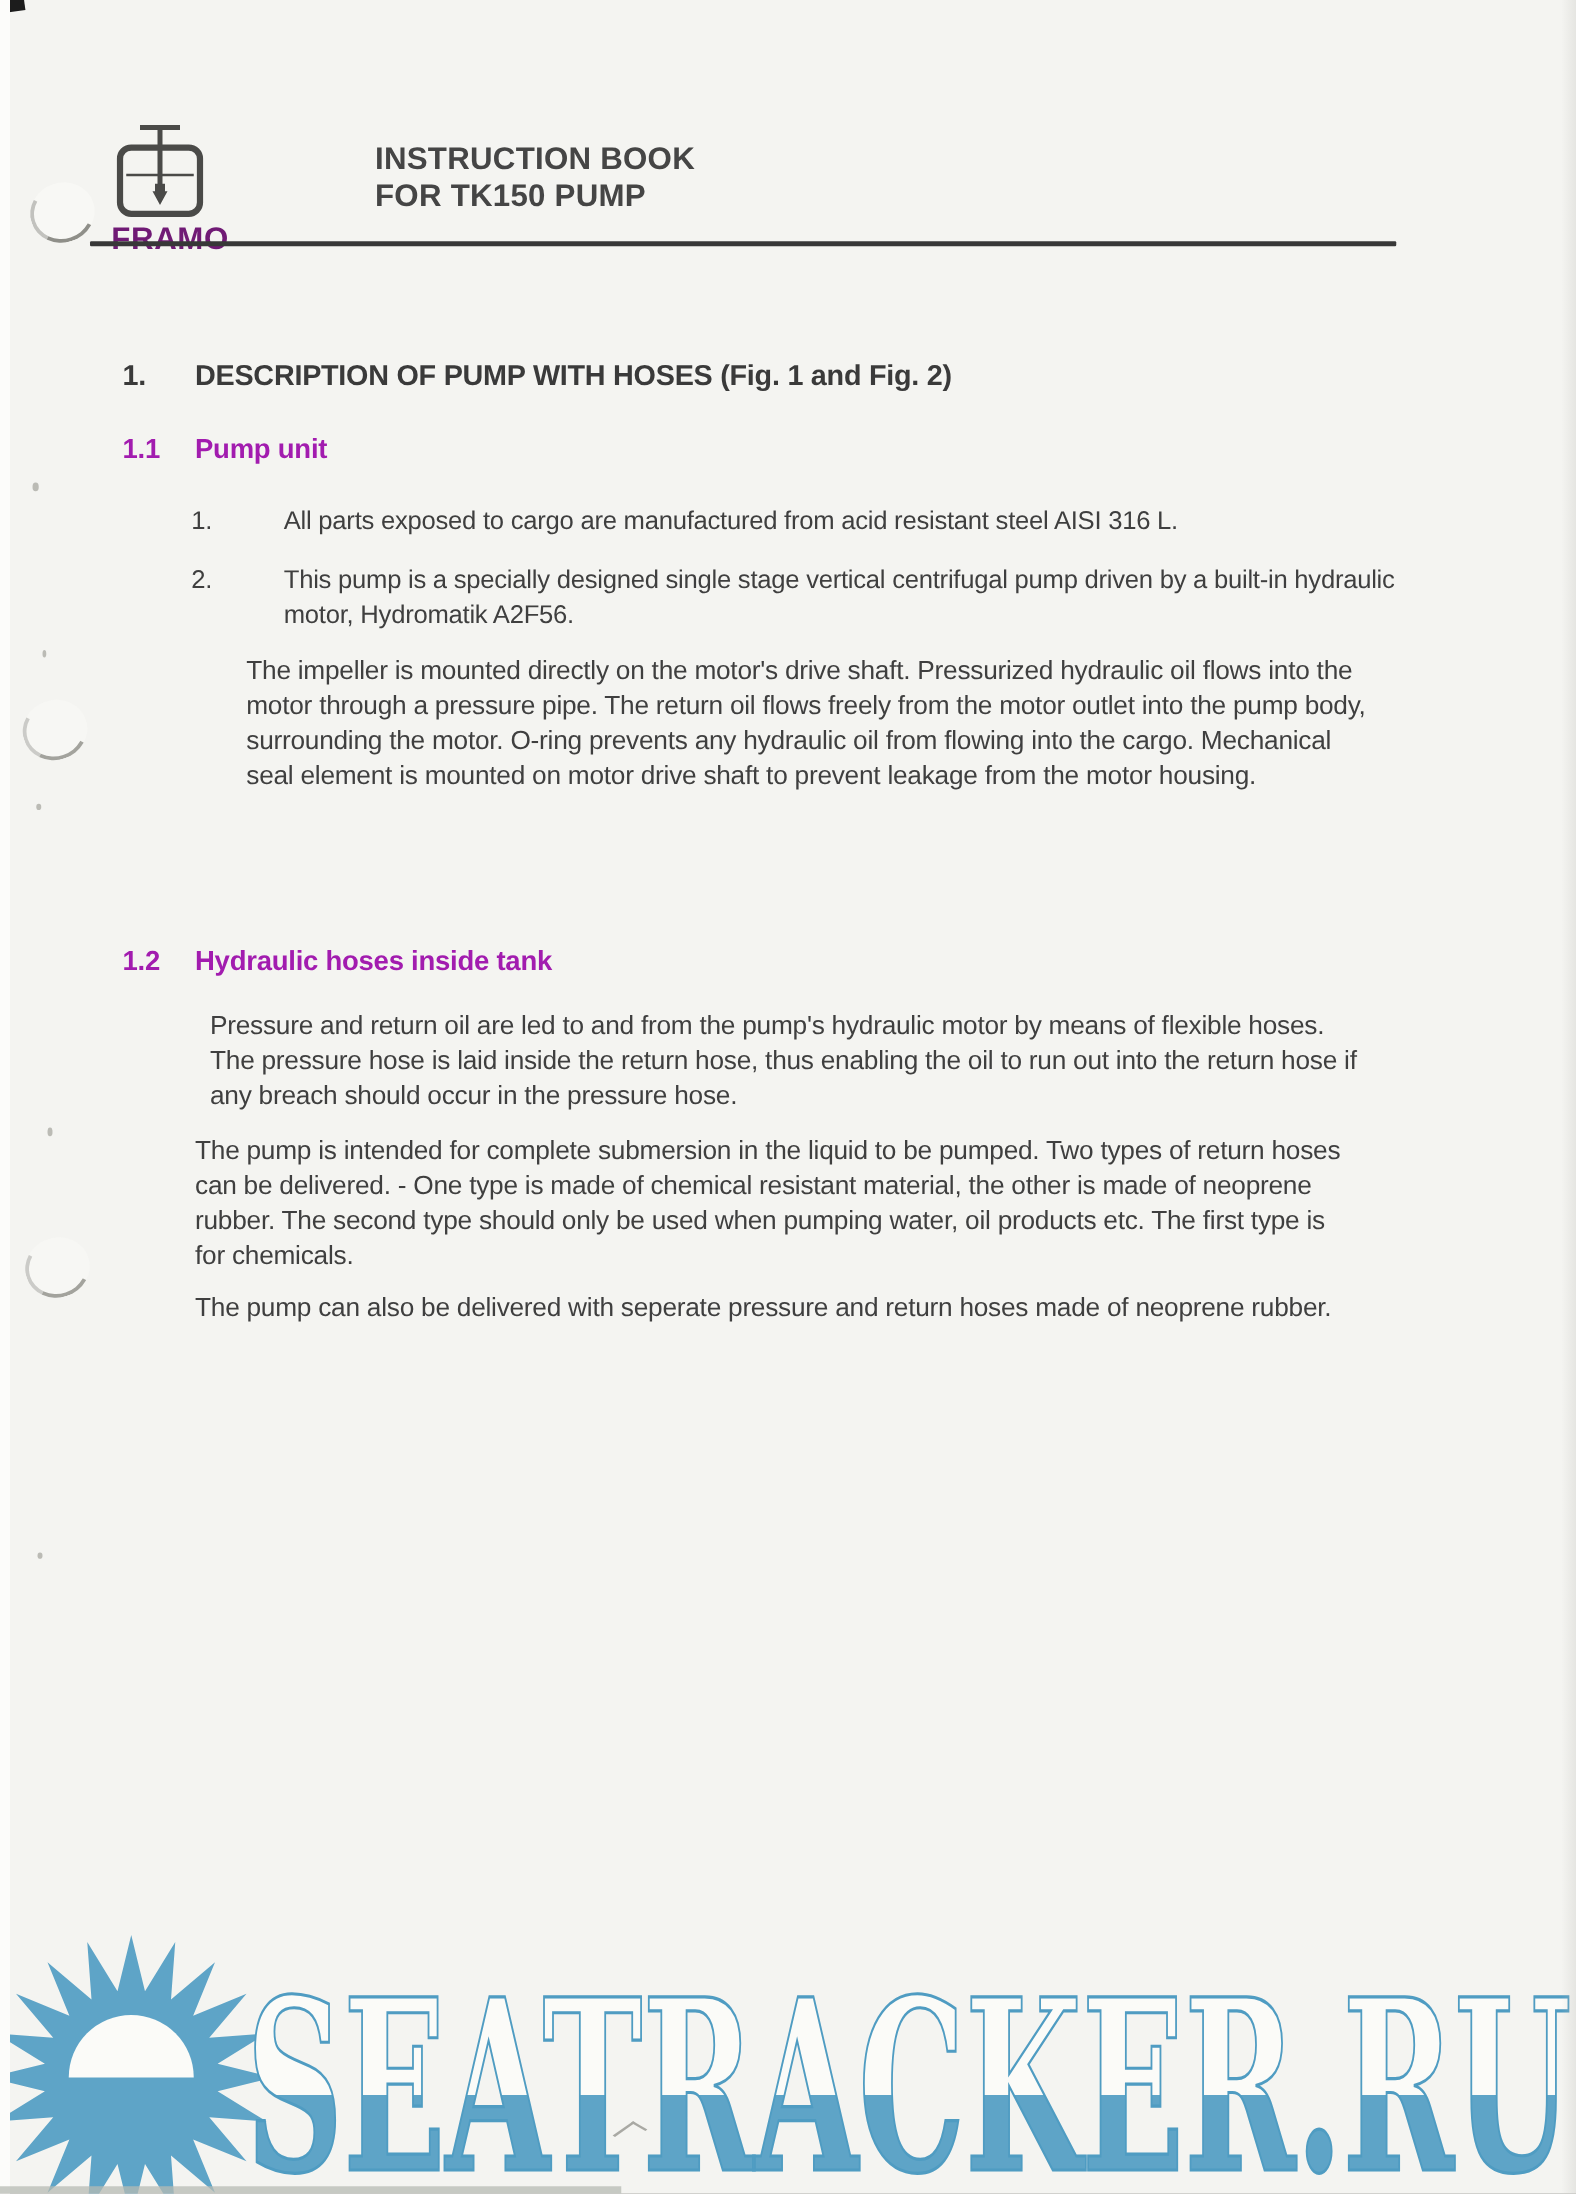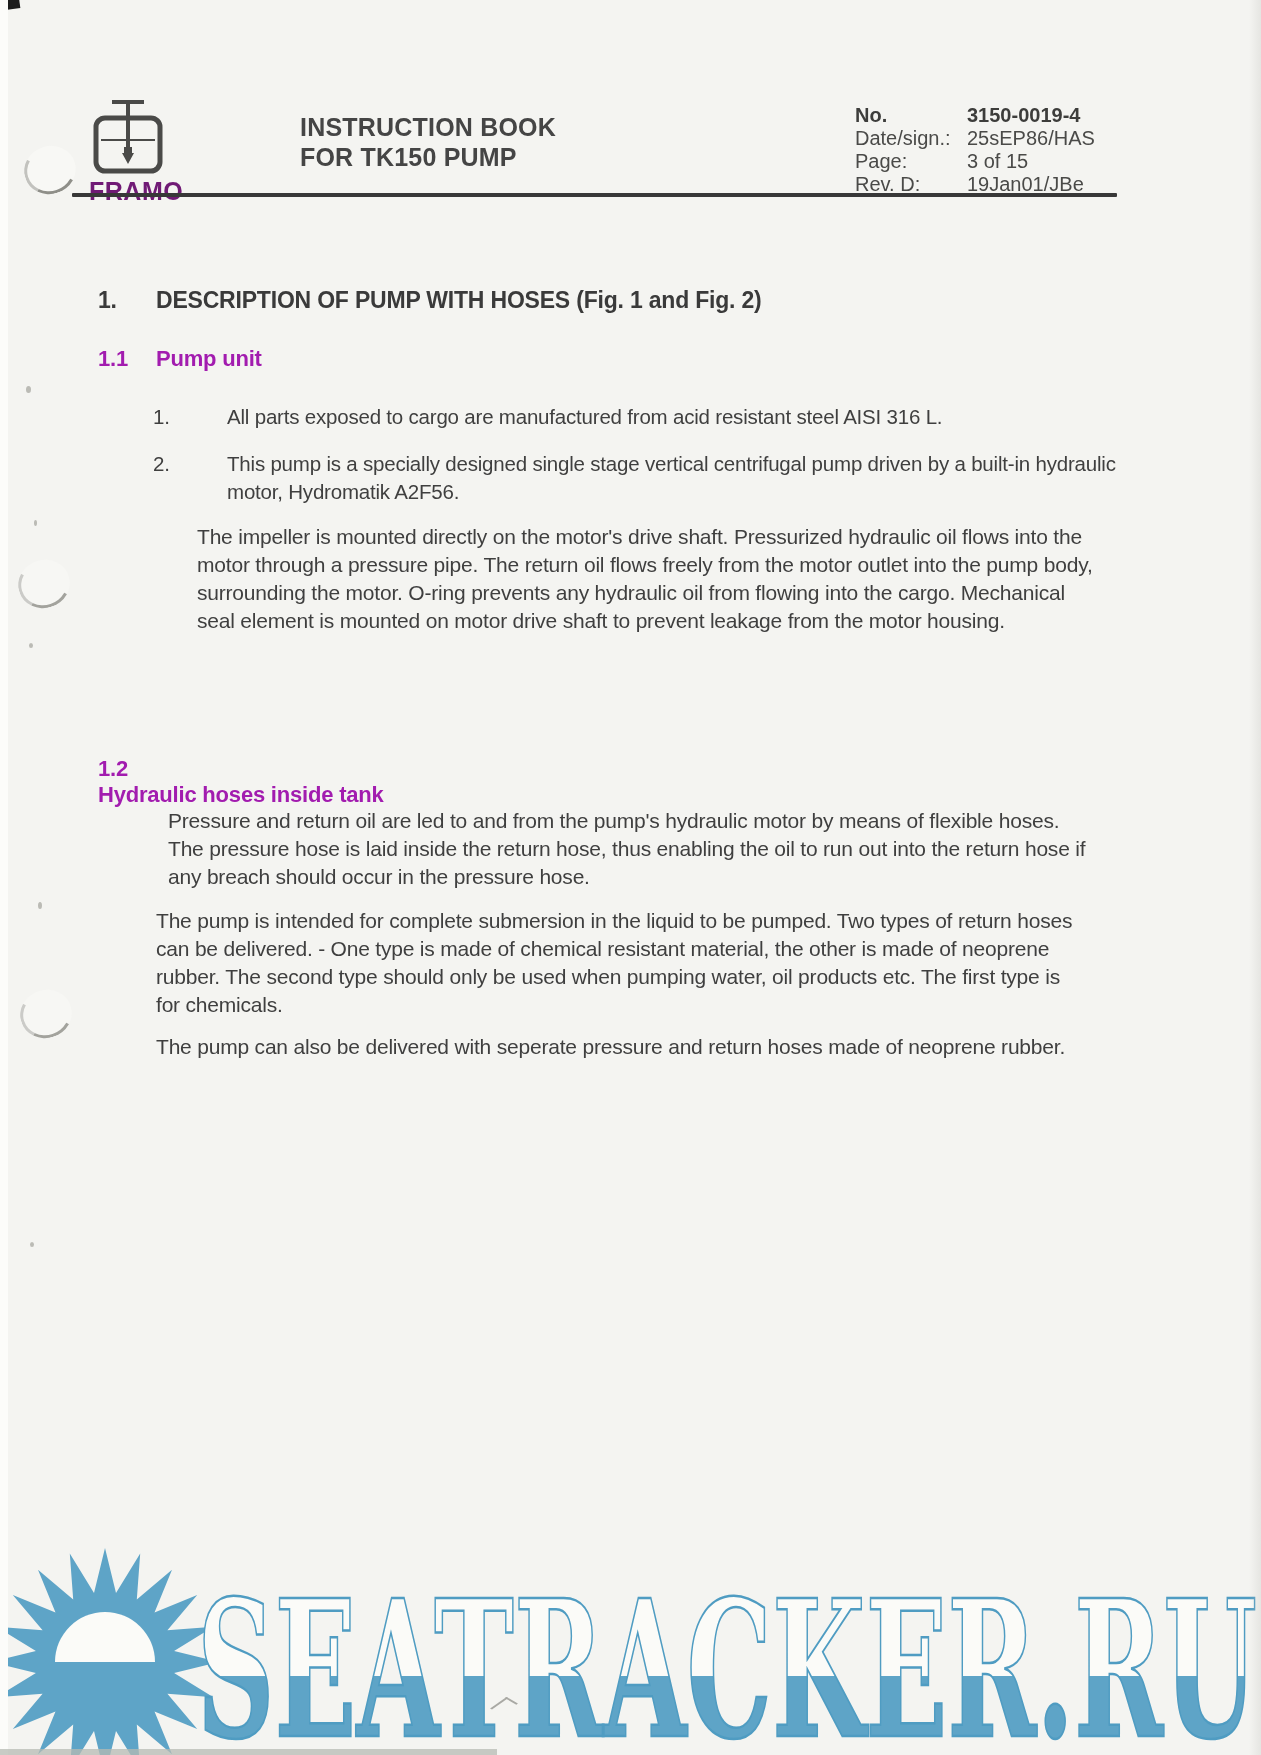--- a/index.html
+++ b/index.html
@@ -31,21 +31,21 @@
     position:absolute;left:72px;top:193px;width:1045px;height:4px;
     background:#383838;border-radius:1px;
   }
   
   .tblock{position:absolute;letter-spacing:-0.2px;}
   .h1{left:98px;top:287px;display:flex;font-weight:bold;font-size:23px;color:#3a3a3a;}
   .h1 .num{width:58px;}
   .h2{left:98px;display:flex;font-weight:bold;font-size:22px;color:#a21caf;}
   .h2 .num{width:58px;}
   .h2.s11{top:346px;}
-  .h2.s12{top:756px;flex-direction:column;}
+  .h2.s12{top:756px;}
   .item{left:153px;display:flex;font-size:20.5px;line-height:28px;}
   .item .num{width:44px;flex:none;}
   .item .itxt{width:900px;margin-left:30px;}
   .item.i1{top:403px;}
   .item.i2{top:450px;}
   .para{font-size:21px;line-height:28px;}
   .para.p-impeller{left:197px;top:523px;width:905px;}
   .para.p-forinfo{left:197px;top:681px;width:905px;}
   .para.p-pressure{left:168px;top:807px;width:925px;}
   .para.p-submersion{left:156px;top:907px;width:925px;}
@@ -89,38 +89,20 @@
       <path d="M31 52 L39 52 L39 58 L41 58 L35 69 L29 58 L31 58 Z" fill="#4a4a48"></path>
     </svg>
     <div class="logo-label">FRAMO</div>
   </div>
 
   <div class="doc-title">
     <div>INSTRUCTION BOOK</div>
     <div>FOR TK150 PUMP</div>
   </div>
 
-  <div class="meta-block">
-    <div class="meta-row bold">
-      <span class="meta-label">No.</span>
-      <span class="meta-value">3150-0019-4</span>
-    </div>
-    <div class="meta-row">
-      <span class="meta-label">Date/sign.:</span>
-      <span class="meta-value">25sEP86/HAS</span>
-    </div>
-    <div class="meta-row">
-      <span class="meta-label">Page:</span>
-      <span class="meta-value">3 of 15</span>
-    </div>
-    <div class="meta-row">
-      <span class="meta-label">Rev. D:</span>
-      <span class="meta-value">19Jan01/JBe</span>
-    </div>
-  </div>
 
   <div class="header-rule"></div>
 
   <div class="tblock h1">
     <span class="num">1.</span>
     <span>DESCRIPTION OF PUMP WITH HOSES (Fig. 1 and Fig. 2)</span>
   </div>
 
   <div class="tblock h2 s11">
     <span class="num">1.1</span>

